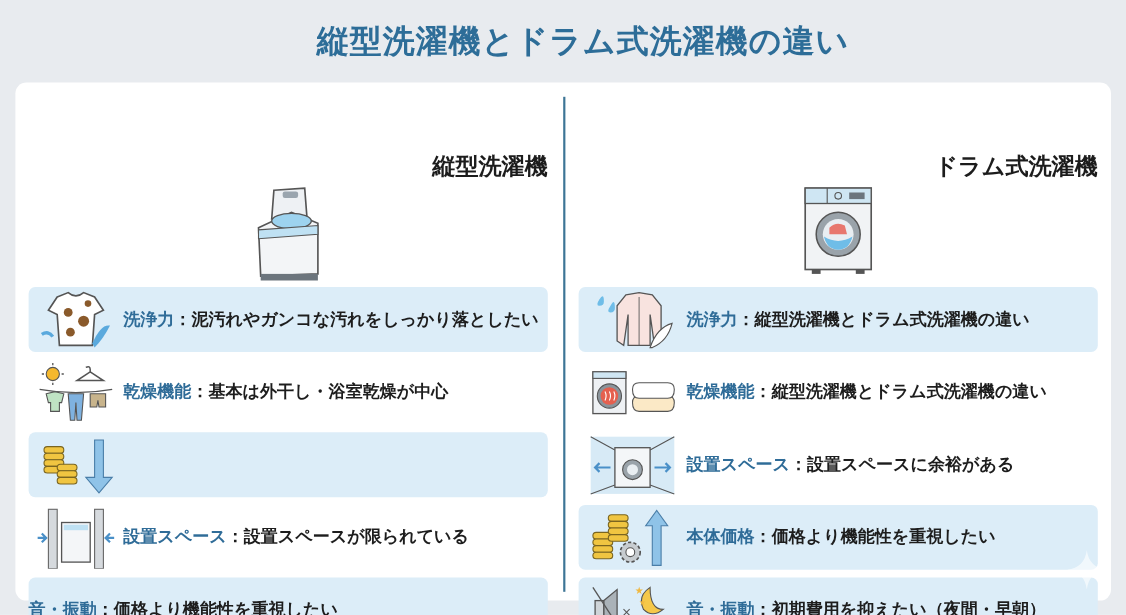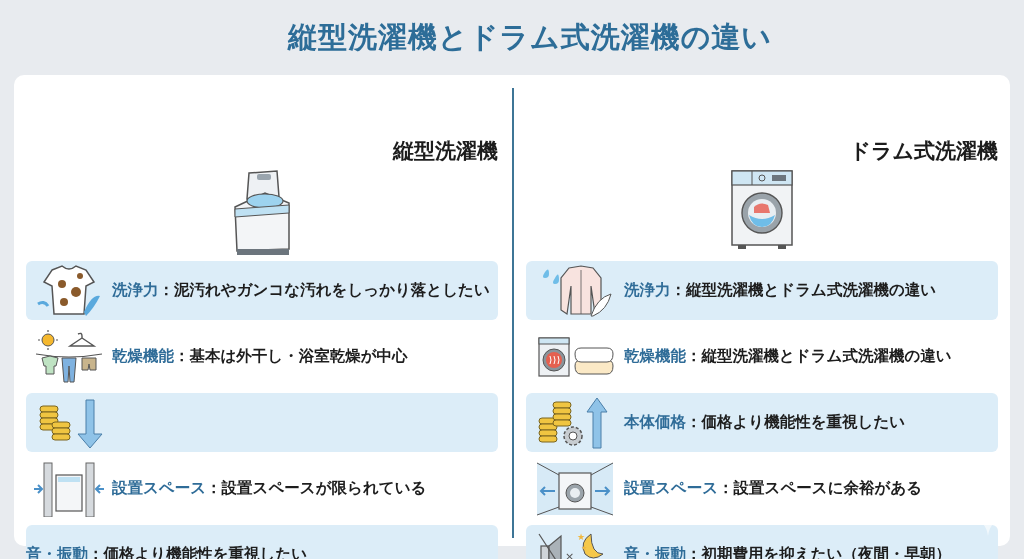--- a/index.html
+++ b/index.html
@@ -162,54 +162,54 @@
           <rect x="4" y="8" width="30" height="6" fill="#cfe6f3" stroke="#555" stroke-width="1"></rect>
           <circle cx="19" cy="30" r="11" fill="#8a949b" stroke="#555" stroke-width="1"></circle>
           <circle cx="19" cy="30" r="8" fill="#e5604f"></circle>
           <path d="M15 26 Q17 30 15 34 M19 26 Q21 30 19 34 M23 26 Q25 30 23 34" stroke="#fff" stroke-width="1" fill="none"></path>
           <path d="M40 36 Q40 30 46 30 H72 Q78 30 78 36 Q78 44 72 44 H46 Q40 44 40 36 Z" fill="#fbe9c6" stroke="#555" stroke-width="1"></path>
           <path d="M40 24 Q40 18 46 18 H72 Q78 18 78 24 Q78 32 72 32 H46 Q40 32 40 24 Z" fill="#ffffff" stroke="#555" stroke-width="1"></path>
         </svg>
       </div>
       <div class="text"><span class="label">乾燥機能</span><span>：</span><span>縦型洗濯機とドラム式洗濯機の違い</span></div>
     </div>
+    <div class="row">
+      <div class="icon">
+        <svg width="80" height="56" viewBox="0 0 80 56">
+          <rect x="2" y="2" width="76" height="52" fill="#d7eaf6"></rect>
+          <path d="M2 2 L24 14 M78 2 L56 14 M2 54 L24 46 M78 54 L56 46" stroke="#555" stroke-width="1"></path>
+          <rect x="24" y="12" width="32" height="36" fill="#f4f6f8" stroke="#555" stroke-width="1.2"></rect>
+          <circle cx="40" cy="32" r="9" fill="#9aa3aa" stroke="#555" stroke-width="1"></circle>
+          <circle cx="40" cy="32" r="5" fill="#e9eef2"></circle>
+          <path d="M20 30 H6 M10 26 L6 30 L10 34" stroke="#4a90c8" stroke-width="2" fill="none"></path>
+          <path d="M60 30 H74 M70 26 L74 30 L70 34" stroke="#4a90c8" stroke-width="2" fill="none"></path>
+        </svg>
+      </div>
+      <div class="text"><span class="label">設置スペース</span><span>：</span><span>設置スペースに余裕がある</span></div>
+    </div>
     <div class="row shaded">
       <div class="icon">
         <svg width="80" height="54" viewBox="0 0 80 54">
           <g fill="#f0c541" stroke="#7a6520" stroke-width="1">
             <rect x="4" y="22" width="18" height="6" rx="3"></rect>
               <rect x="4" y="28" width="18" height="6" rx="3"></rect>
               <rect x="4" y="34" width="18" height="6" rx="3"></rect>
               <rect x="4" y="40" width="18" height="6" rx="3"></rect>
             <rect x="18" y="6" width="18" height="6" rx="3"></rect>
               <rect x="18" y="12" width="18" height="6" rx="3"></rect>
               <rect x="18" y="18" width="18" height="6" rx="3"></rect>
               <rect x="18" y="24" width="18" height="6" rx="3"></rect>
           </g>
           <circle cx="38" cy="40" r="9" fill="#c7ccd0" stroke="#555" stroke-width="1.5" stroke-dasharray="3 2"></circle>
           <circle cx="38" cy="40" r="4" fill="#fff" stroke="#555" stroke-width="1"></circle>
           <path d="M58 52 V16 H52 L62 2 L72 16 H66 V52 Z" fill="#8fc3e8" stroke="#4a7ea8" stroke-width="1"></path>
         </svg>
       </div>
       <div class="text"><span class="label">本体価格</span><span>：</span><span>価格より機能性を重視したい</span></div>
     </div>
-    <div class="row">
-      <div class="icon">
-        <svg width="80" height="56" viewBox="0 0 80 56">
-          <rect x="2" y="2" width="76" height="52" fill="#d7eaf6"></rect>
-          <path d="M2 2 L24 14 M78 2 L56 14 M2 54 L24 46 M78 54 L56 46" stroke="#555" stroke-width="1"></path>
-          <rect x="24" y="12" width="32" height="36" fill="#f4f6f8" stroke="#555" stroke-width="1.2"></rect>
-          <circle cx="40" cy="32" r="9" fill="#9aa3aa" stroke="#555" stroke-width="1"></circle>
-          <circle cx="40" cy="32" r="5" fill="#e9eef2"></circle>
-          <path d="M20 30 H6 M10 26 L6 30 L10 34" stroke="#4a90c8" stroke-width="2" fill="none"></path>
-          <path d="M60 30 H74 M70 26 L74 30 L70 34" stroke="#4a90c8" stroke-width="2" fill="none"></path>
-        </svg>
-      </div>
-      <div class="text"><span class="label">設置スペース</span><span>：</span><span>設置スペースに余裕がある</span></div>
-    </div>
     <div class="row shaded">
       <div class="icon">
         <svg width="80" height="54" viewBox="0 0 80 54">
           <rect x="6" y="18" width="8" height="14" fill="#cfd4d8" stroke="#555" stroke-width="1.2"></rect>
           <path d="M14 18 L26 8 V42 L14 32 Z" fill="#aab2b8" stroke="#555" stroke-width="1.2"></path>
           <line x1="4" y1="6" x2="30" y2="46" stroke="#555" stroke-width="1.2"></line>
           <text x="30" y="32" font-size="11" fill="#555" font-family="DejaVu Sans, sans-serif">×</text>
           <path d="M56 6 Q44 14 50 26 Q58 34 68 26 Q56 26 56 6 Z" fill="#f5c84a" stroke="#555" stroke-width="1"></path>
           <text x="42" y="12" font-size="9" fill="#f0b840" font-family="DejaVu Sans, sans-serif">★</text>
           <text x="46" y="22" font-size="7" fill="#f0b840" font-family="DejaVu Sans, sans-serif">★</text>

